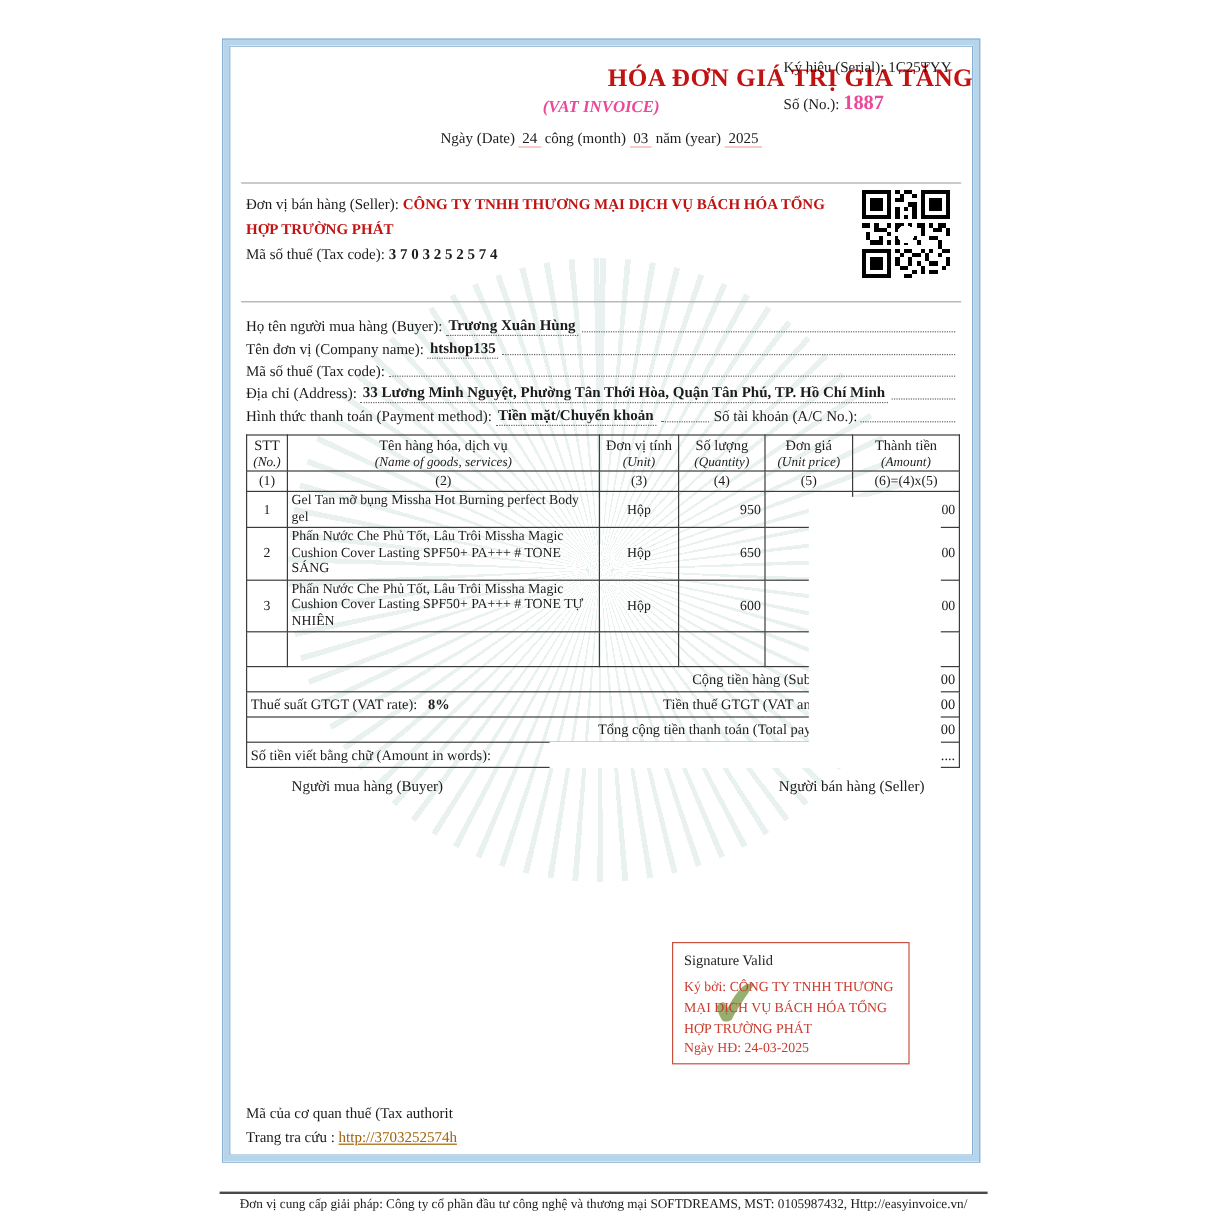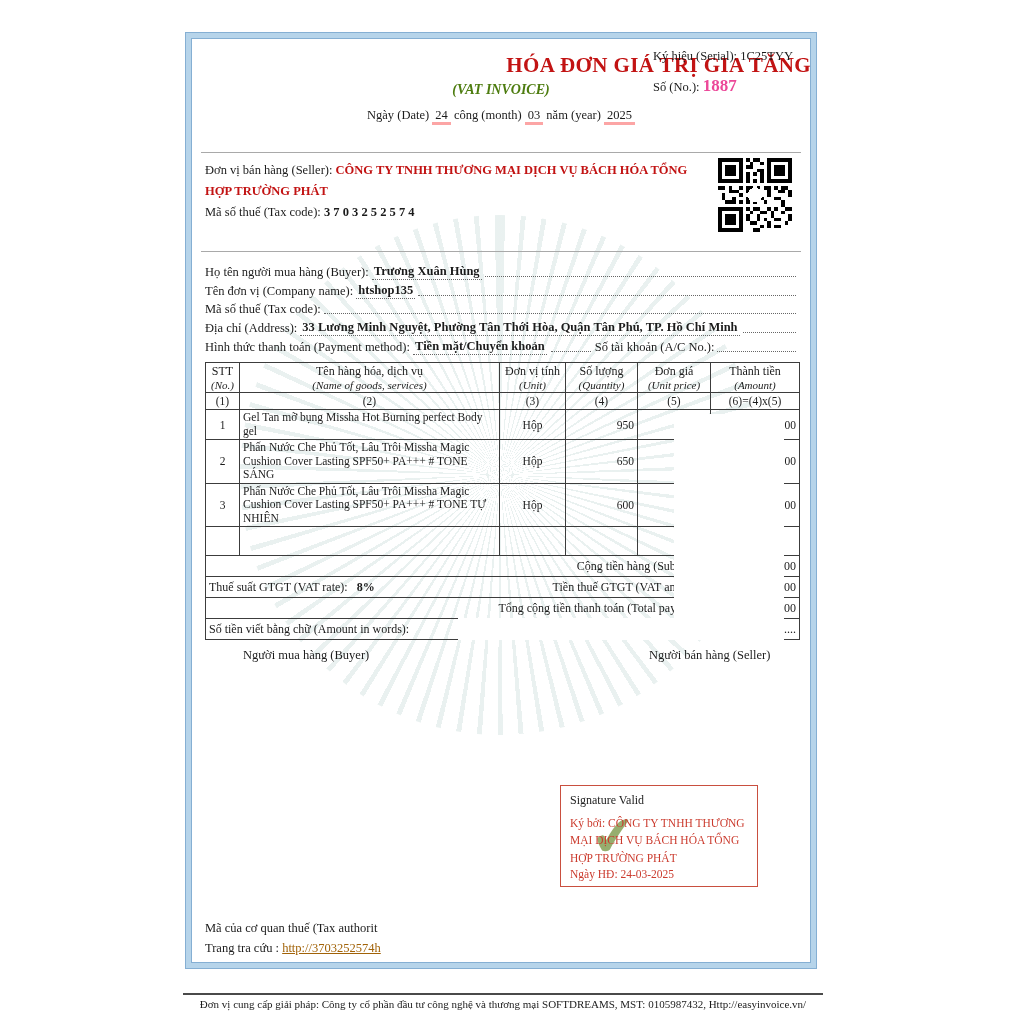--- a/index.html
+++ b/index.html
@@ -27,23 +27,23 @@
     position: absolute; left: 186px; top: 33px; width: 630px; height: 935px;
     border: 5px solid #b6d4ea;
     box-shadow: inset 0 0 0 1px #85afd3, 0 0 0 1px #85afd3;
     z-index: 1;
   }
   .inner { position: absolute; inset: 0; }
 
   .title    { position: absolute; top: 15px; left: 0; width: 100%; text-align: right;
               font-size: 21px; font-weight: 700; color: #c21313; letter-spacing: .4px; }
   .subtitle { position: absolute; top: 44px; left: 0; width: 100%; text-align: center;
-              font-size: 14px; font-weight: 700; font-style: italic; color: #4d7c0f; }
+              font-size: 14px; font-weight: 700; font-style: italic; color: #ec4899; }
   .dateline { position: absolute; top: 70px; left: 0; width: 100%; text-align: center; font-size: 12.5px; }
-  .uval { border-bottom: 3px solid #fca5a5; padding: 0 3px; margin-top: 48px; }
+  .uval { border-bottom: 1px solid #fca5a5; padding: 0 3px; margin-top: 48px; }
 
   .serial { position: absolute; left: 462px; top: 11px; font-size: 12.5px; }
   .serial .row2 { margin-top: 12px; }
   .invno { font-size: 17px; font-weight: 700; color: #ec4899; }
 
   .rule { position: absolute; left: 10px; width: 600px; border-top: 1px solid #a9a9a9; }
   .rule1 { top: 114px; }
   .rule2 { top: 213px; }
 
   .sellerblk { position: absolute; left: 14px; top: 122px; width: 505px; font-size: 12.5px; line-height: 21px; }

